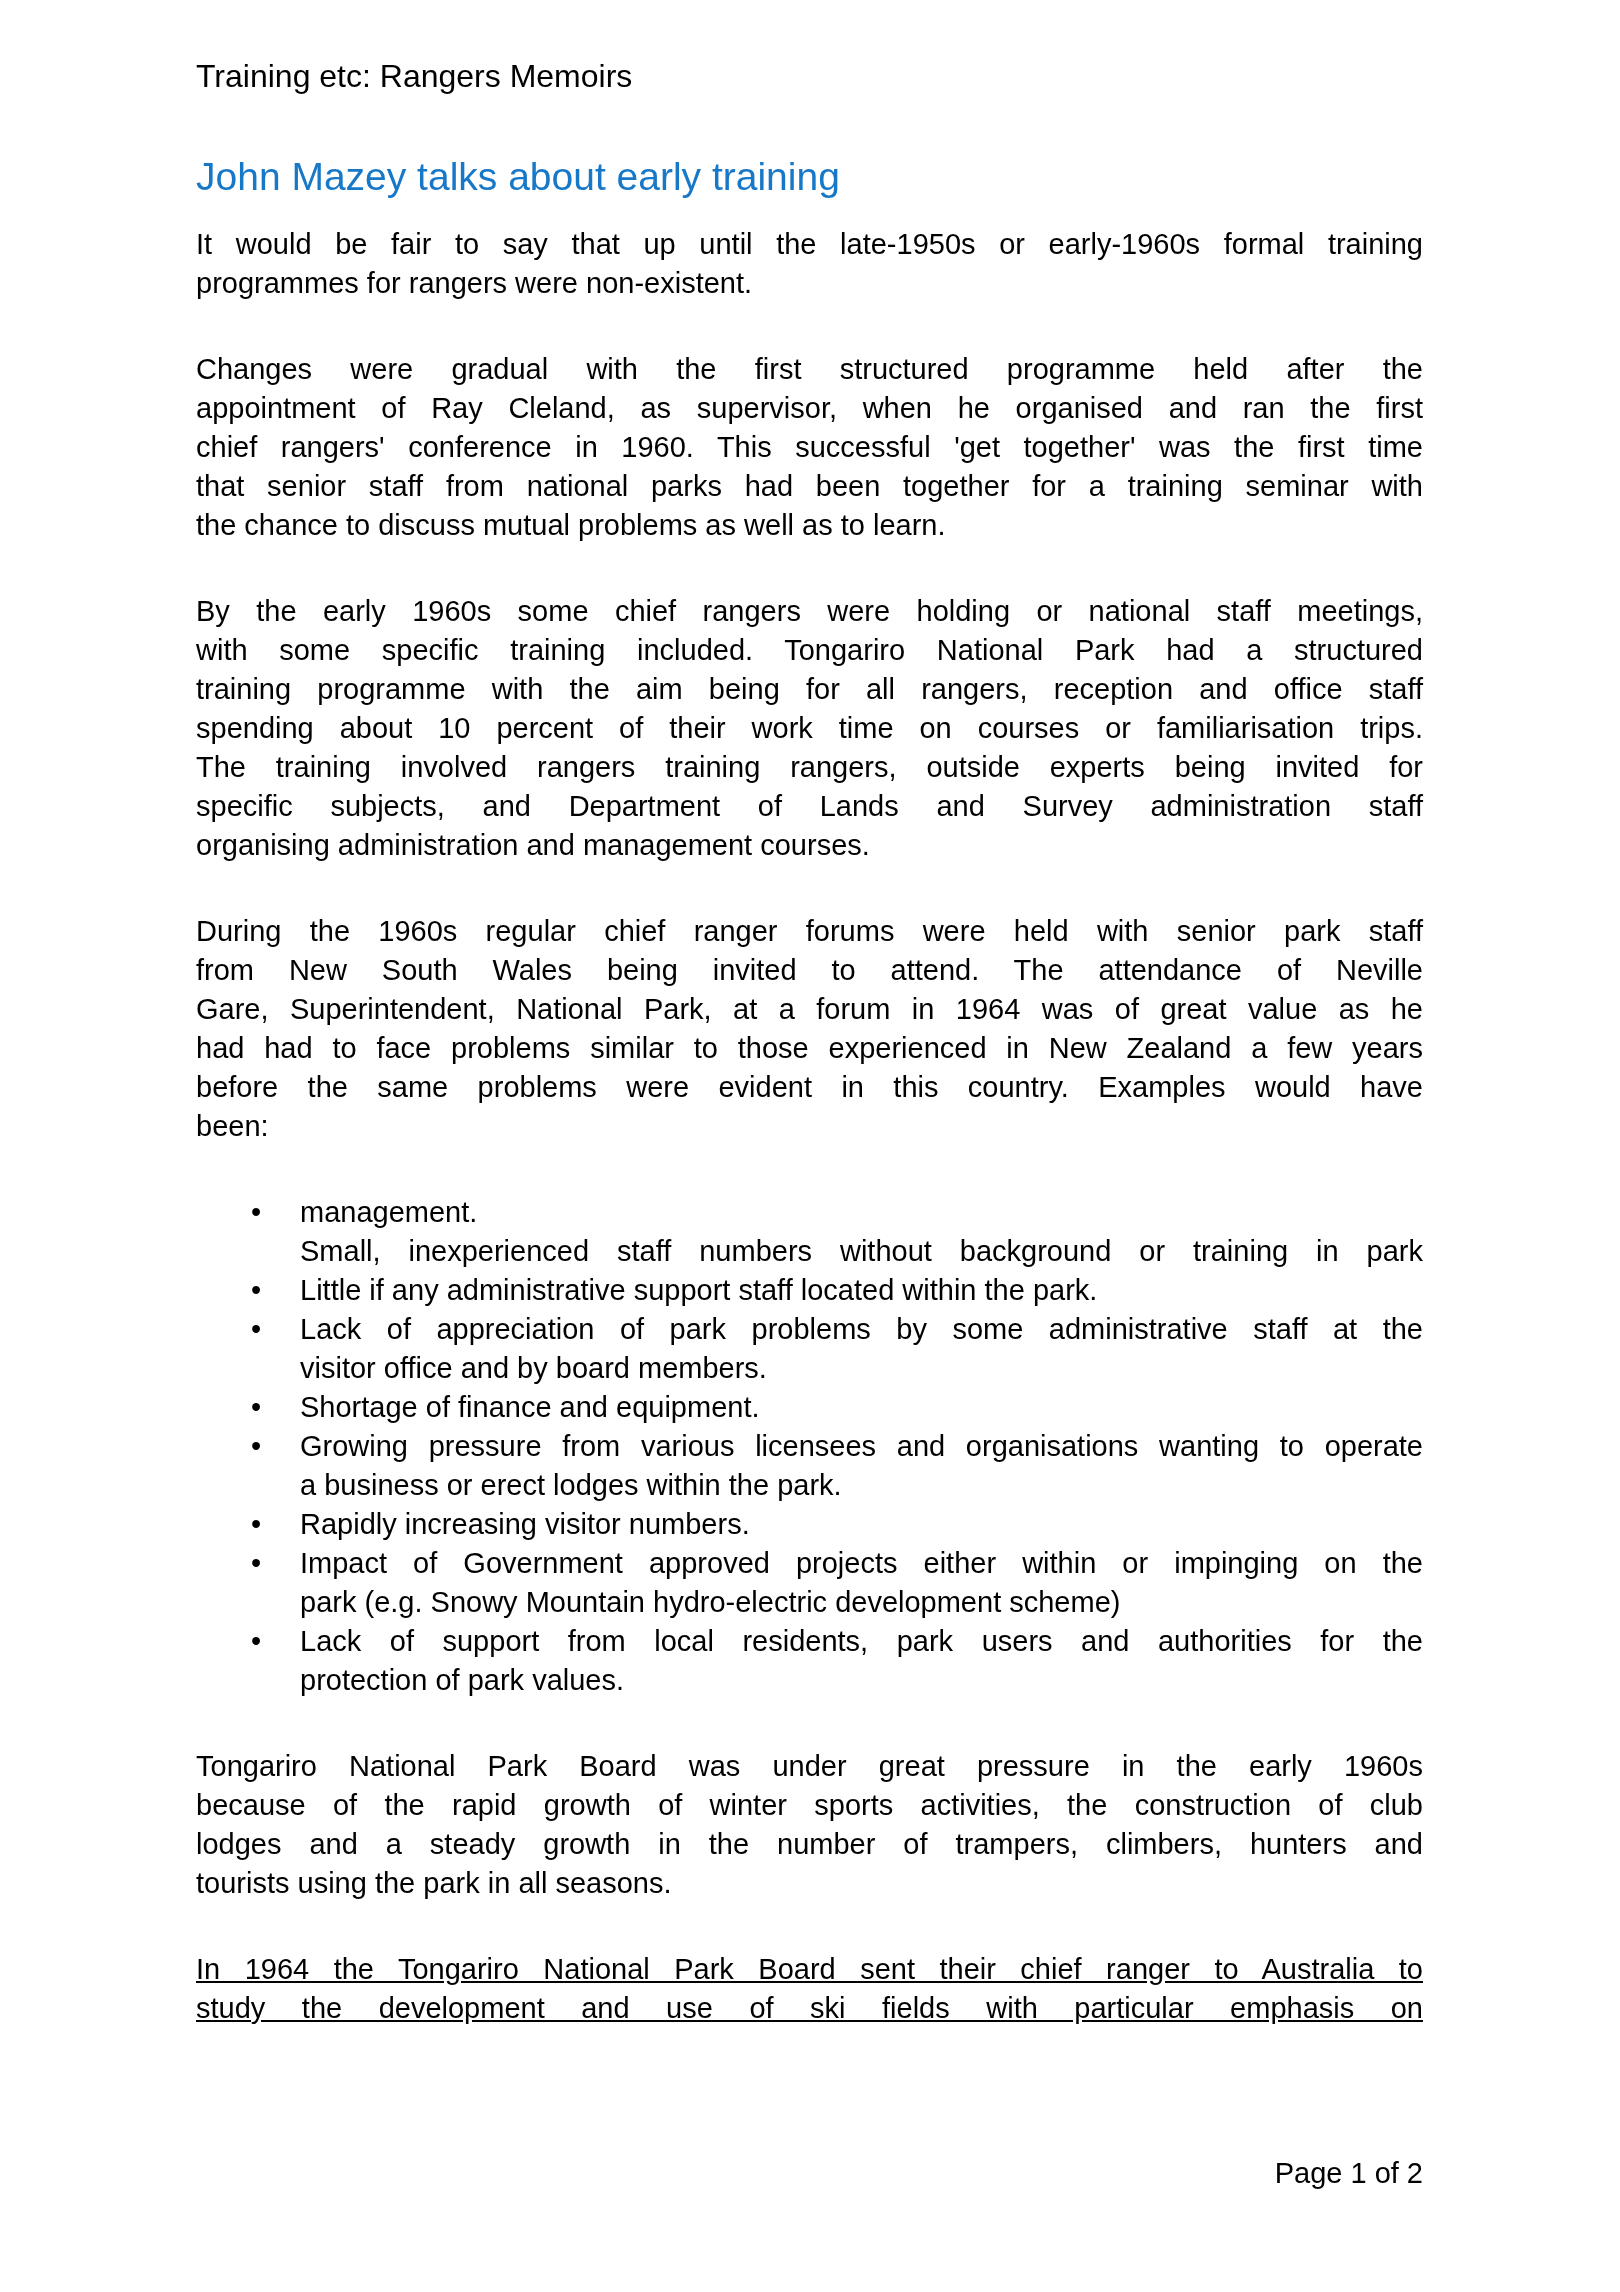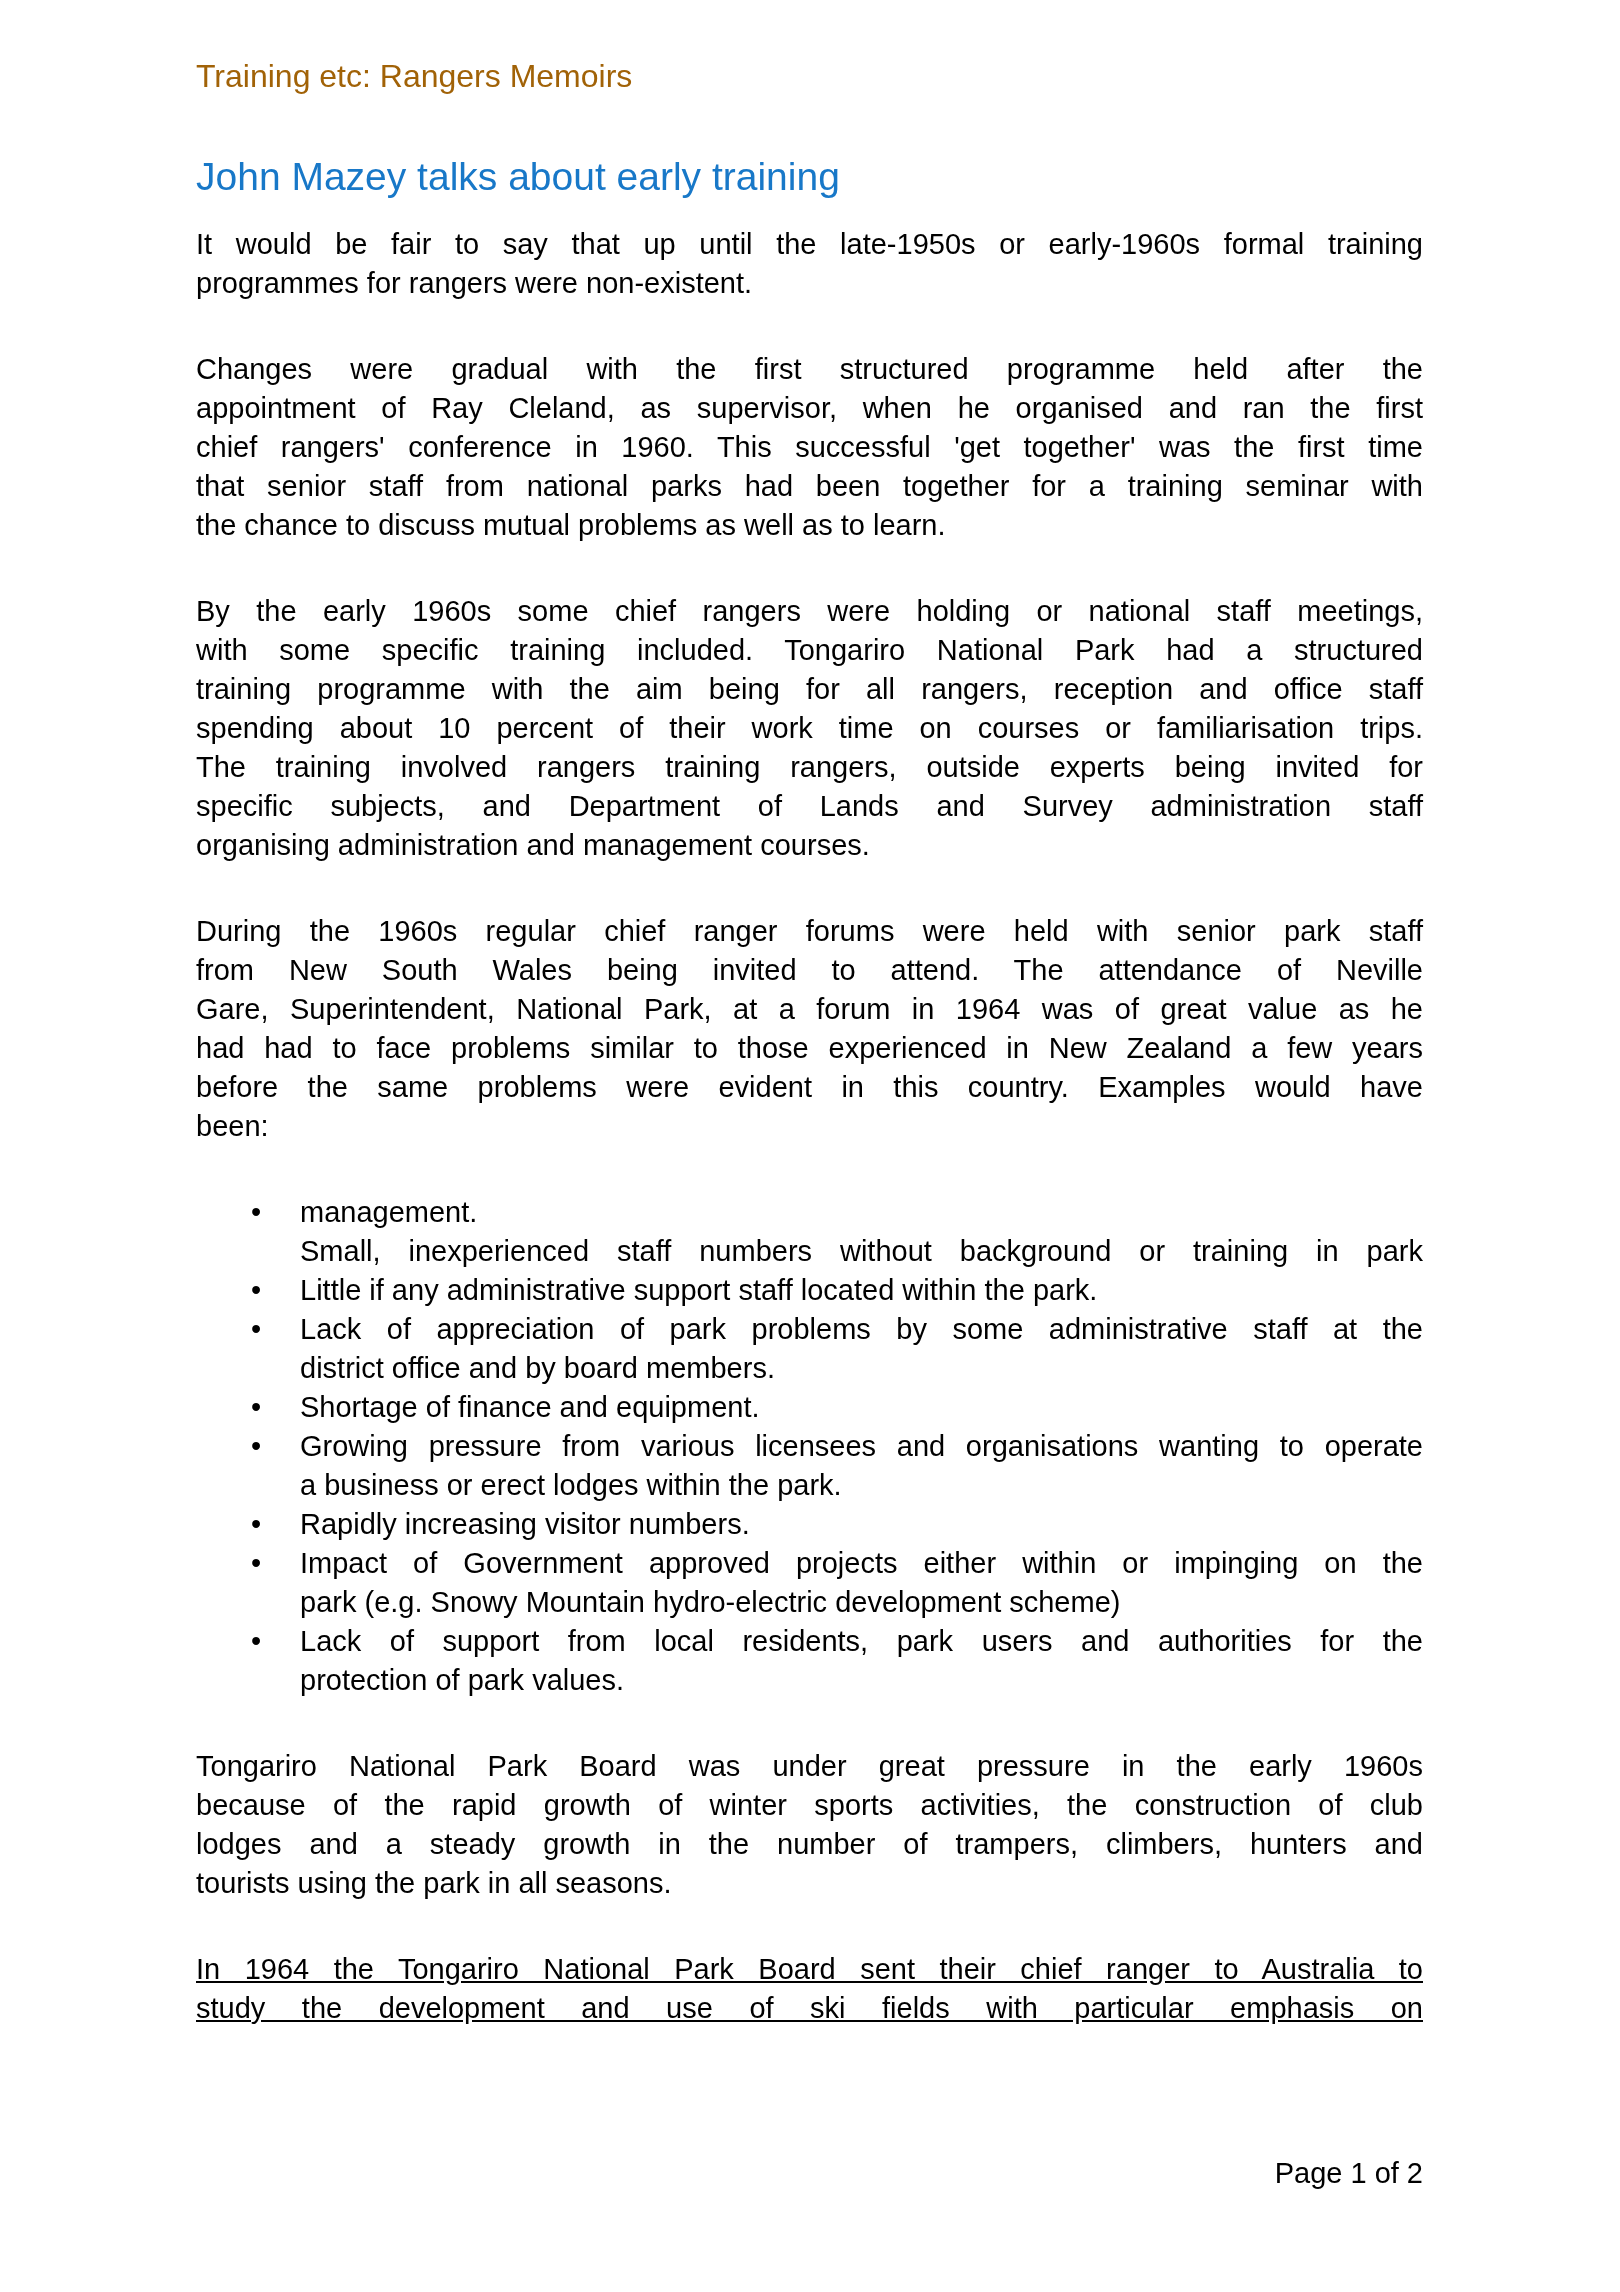--- a/index.html
+++ b/index.html
@@ -16,21 +16,21 @@
   .content {
     position: absolute;
     left: 196px;
     top: 57px;
     width: 1227px;
   }
   .doc-title {
     font-size: 32px;
     line-height: 39px;
     font-weight: 400;
-    color: #a16207;
+    color: #000000;
   }
   .article-heading {
     margin-top: 57px;
     font-size: 39px;
     line-height: 47px;
     font-weight: 400;
   }
   .doc-body { margin-top: 24.5px; }
   .para { margin-bottom: 47px; }
   .para:last-child { margin-bottom: 0; text-decoration: underline; }
@@ -112,21 +112,21 @@
           <div class="item">
             <span class="marker">•</span>
             <div class="item-body">
               <div class="line last">Little if any administrative support staff located within the park.</div>
             </div>
           </div>
           <div class="item">
             <span class="marker">•</span>
             <div class="item-body">
               <div class="line">Lack of appreciation of park problems by some administrative staff at the</div>
-              <div class="line last">district office and by board members.</div>
+              <div class="line last">visitor office and by board members.</div>
             </div>
           </div>
           <div class="item">
             <span class="marker">•</span>
             <div class="item-body">
               <div class="line last">Shortage of finance and equipment.</div>
             </div>
           </div>
           <div class="item">
             <span class="marker">•</span>

